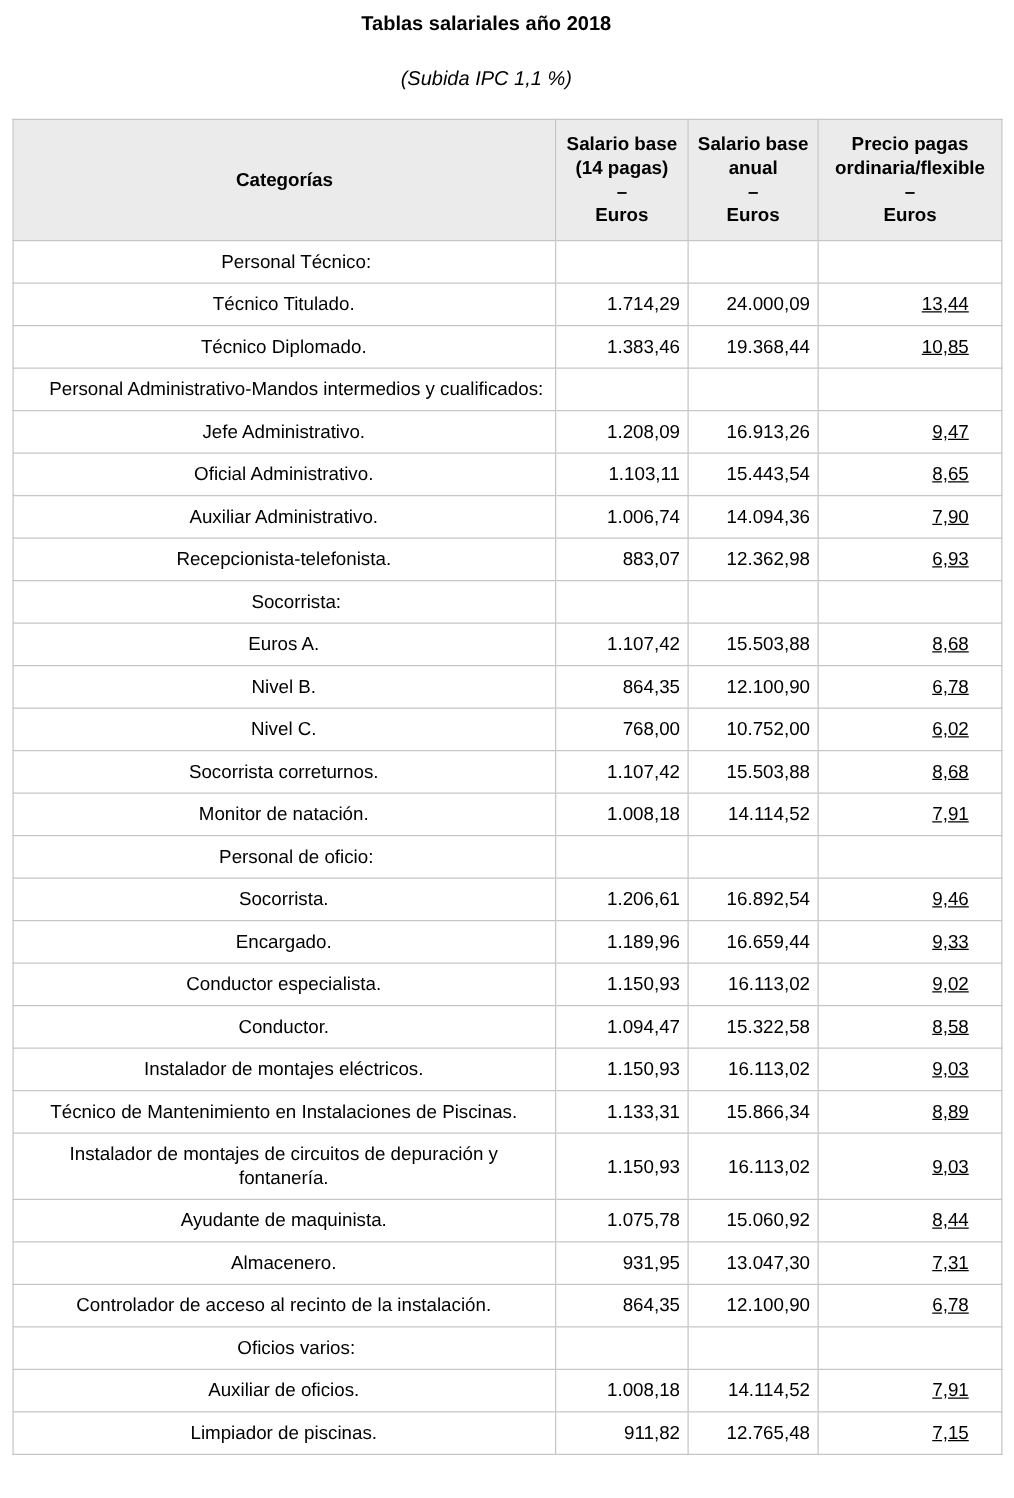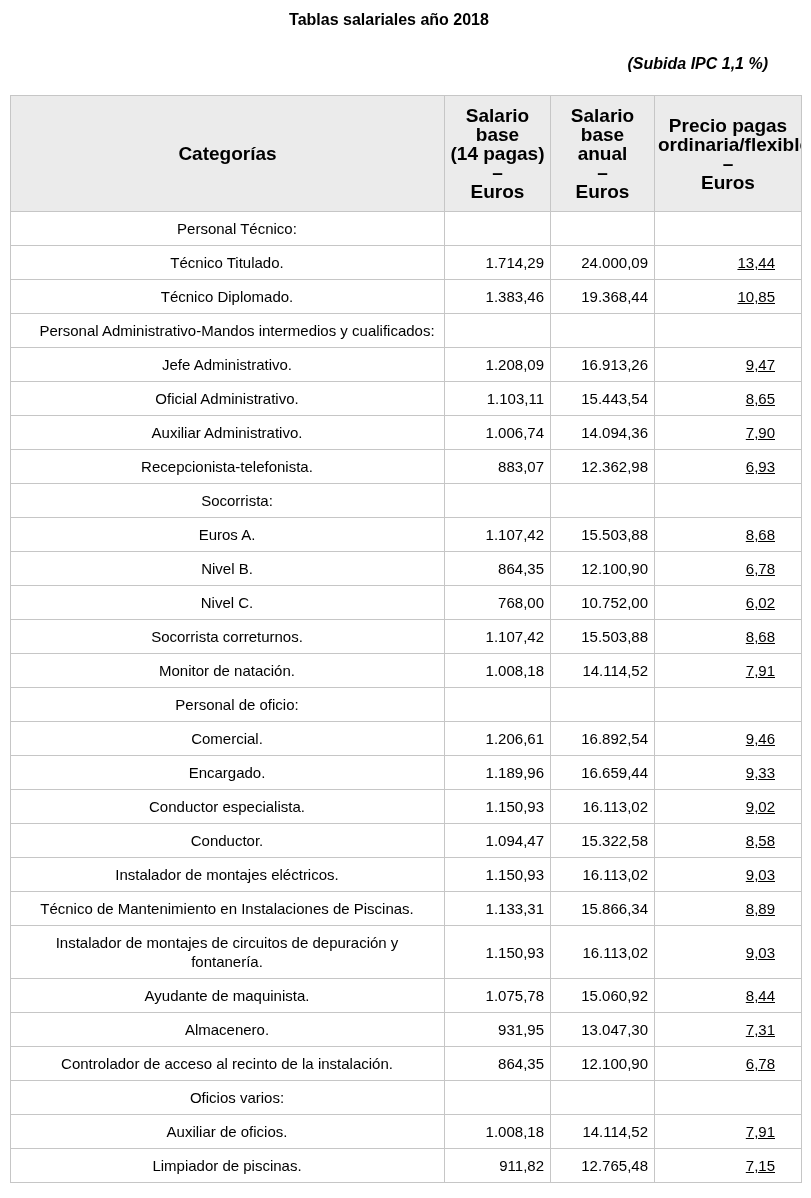--- a/index.html
+++ b/index.html
@@ -19,22 +19,22 @@
   .doc-title {
     font-size: 16px;
     font-weight: bold;
     text-align: center;
     margin: 2px 0 0 0;
     line-height: 20px;
   }
   .doc-subtitle {
     font-size: 16px;
     font-style: italic;
-    font-weight: bold;
-    text-align: right;
+    font-weight: normal;
+    text-align: center;
     margin: 24px 0 21px 0;
     line-height: 20px;
   }
   table.salary-table {
     border-collapse: collapse;
     table-layout: fixed;
     width: 791px;
     font-size: 15px;
   }
   .salary-table th,
@@ -42,21 +42,21 @@
     border: 1px solid #c6c6c6;
     vertical-align: middle;
     line-height: 19px;
     overflow: hidden;
   }
   .salary-table thead th {
     background: #ebebeb;
     font-weight: bold;
     text-align: center;
     padding: 10px 3px;
-    font-size: 19px;
+    font-size: 15px;
   }
   .salary-table td.cat {
     text-align: center;
     padding: 7px 8px 7px 7px;
   }
   .salary-table td.cat.section {
     text-indent: 20px;
   }
   .salary-table td.num {
     text-align: right;
@@ -191,21 +191,21 @@
           <td class="num">14.114,52</td>
           <td class="num last">7,91</td>
         </tr>
         <tr>
           <td class="cat section">Personal de oficio:</td>
           <td class="num"></td>
           <td class="num"></td>
           <td class="num last"></td>
         </tr>
         <tr>
-          <td class="cat">Comercial.</td>
+          <td class="cat">Socorrista.</td>
           <td class="num">1.206,61</td>
           <td class="num">16.892,54</td>
           <td class="num last">9,46</td>
         </tr>
         <tr>
           <td class="cat">Encargado.</td>
           <td class="num">1.189,96</td>
           <td class="num">16.659,44</td>
           <td class="num last">9,33</td>
         </tr>

